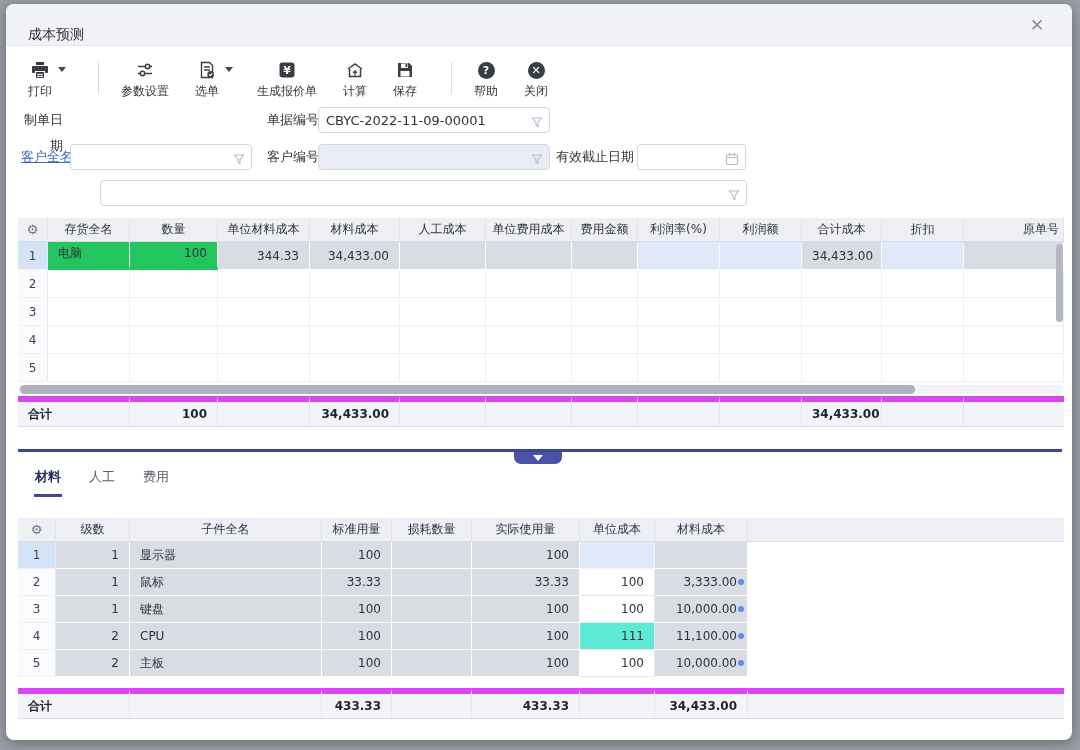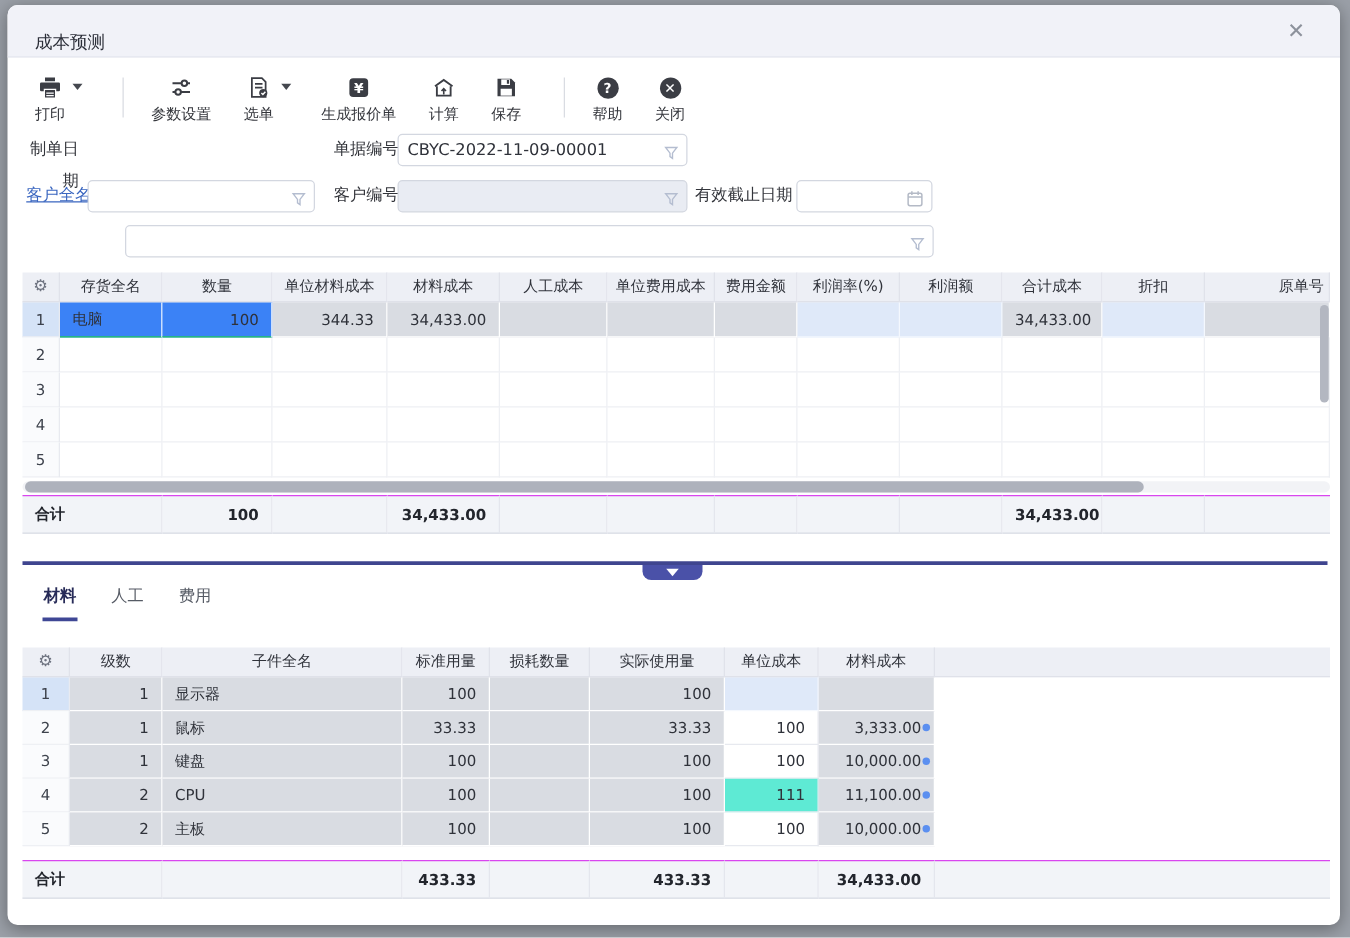--- a/index.html
+++ b/index.html
@@ -50,31 +50,31 @@
   table.grid td {
     height:28px; padding:0 10px; text-align:right; color:#2f323a;
     border-right:1px solid #eef0f4; border-bottom:1px solid #eef0f4;
     overflow:hidden; white-space:nowrap; position:relative;
   }
   table.grid.detail td { height:27px; }
   table.grid td.l { text-align:left; }
   table.grid td.rownum { text-align:center; background:#fafbfd; color:#3e434d; border-right:1px solid #e8eaf0; }
   table.grid tr.sel td.rownum { background:#d5e3f7; }
   table.grid td.gray { background:#d9dce2; border-right:1px solid #fff; border-bottom:1px solid #fff; }
-  table.grid td.blue { background:#3b82f6; border-right:1px solid #fbfdff; border-bottom:1px solid #22c55e; }
+  table.grid td.blue { background:#22c55e; border-right:1px solid #fbfdff; border-bottom:6px solid #22c55e; }
   table.grid td.blue2 { background:#dfe9f9; border-right:1px solid #f4f8fe; border-bottom:1px solid #f4f8fe; }
   table.grid td.white { background:#fff; border-right:1px solid #e7e9ef; border-bottom:1px solid #e7e9ef; }
   table.grid td.white.alt { background:#5eead4; }
   table.grid td.filler { background:#fff; border:none; }
   .ind-dot { position:absolute; right:3px; top:50%; margin-top:-3px; width:6px; height:6px; border-radius:50%; background:#5b8ff0; }
   
   table.total { border-collapse:separate; border-spacing:0; table-layout:fixed; width:1046px; font-size:12px; }
   table.total td {
     height:31px; padding:0 10px; background:#f2f4f8; font-weight:bold; color:#22252c;
-    text-align:right; border-top:1px solid #d946ef; border-bottom:1px solid #d8dbe3;
+    text-align:right; border-top:6px solid #d946ef; border-bottom:1px solid #d8dbe3;
     border-right:1px solid #e4e6ed; overflow:hidden; white-space:nowrap;
   }
   table.total td.l { text-align:left; }
   table.total td:last-child { border-right:none; }
   
   .hscroll { position:absolute; left:12px; top:381px; width:1046px; height:9px; background:#f2f3f6; border-radius:5px; }
   .hscroll .thumb { position:absolute; left:2px; top:0; width:895px; height:9px; background:#aeb2bc; border-radius:5px; cursor:pointer; }
   .vthumb { position:absolute; left:1050px; top:240px; width:7px; height:78px; background:#b3b7c1; border-radius:4px; cursor:pointer; }
   
   .splitter { position:absolute; left:12px; top:445px; width:1044px; height:3px; background:#3f458f; }

